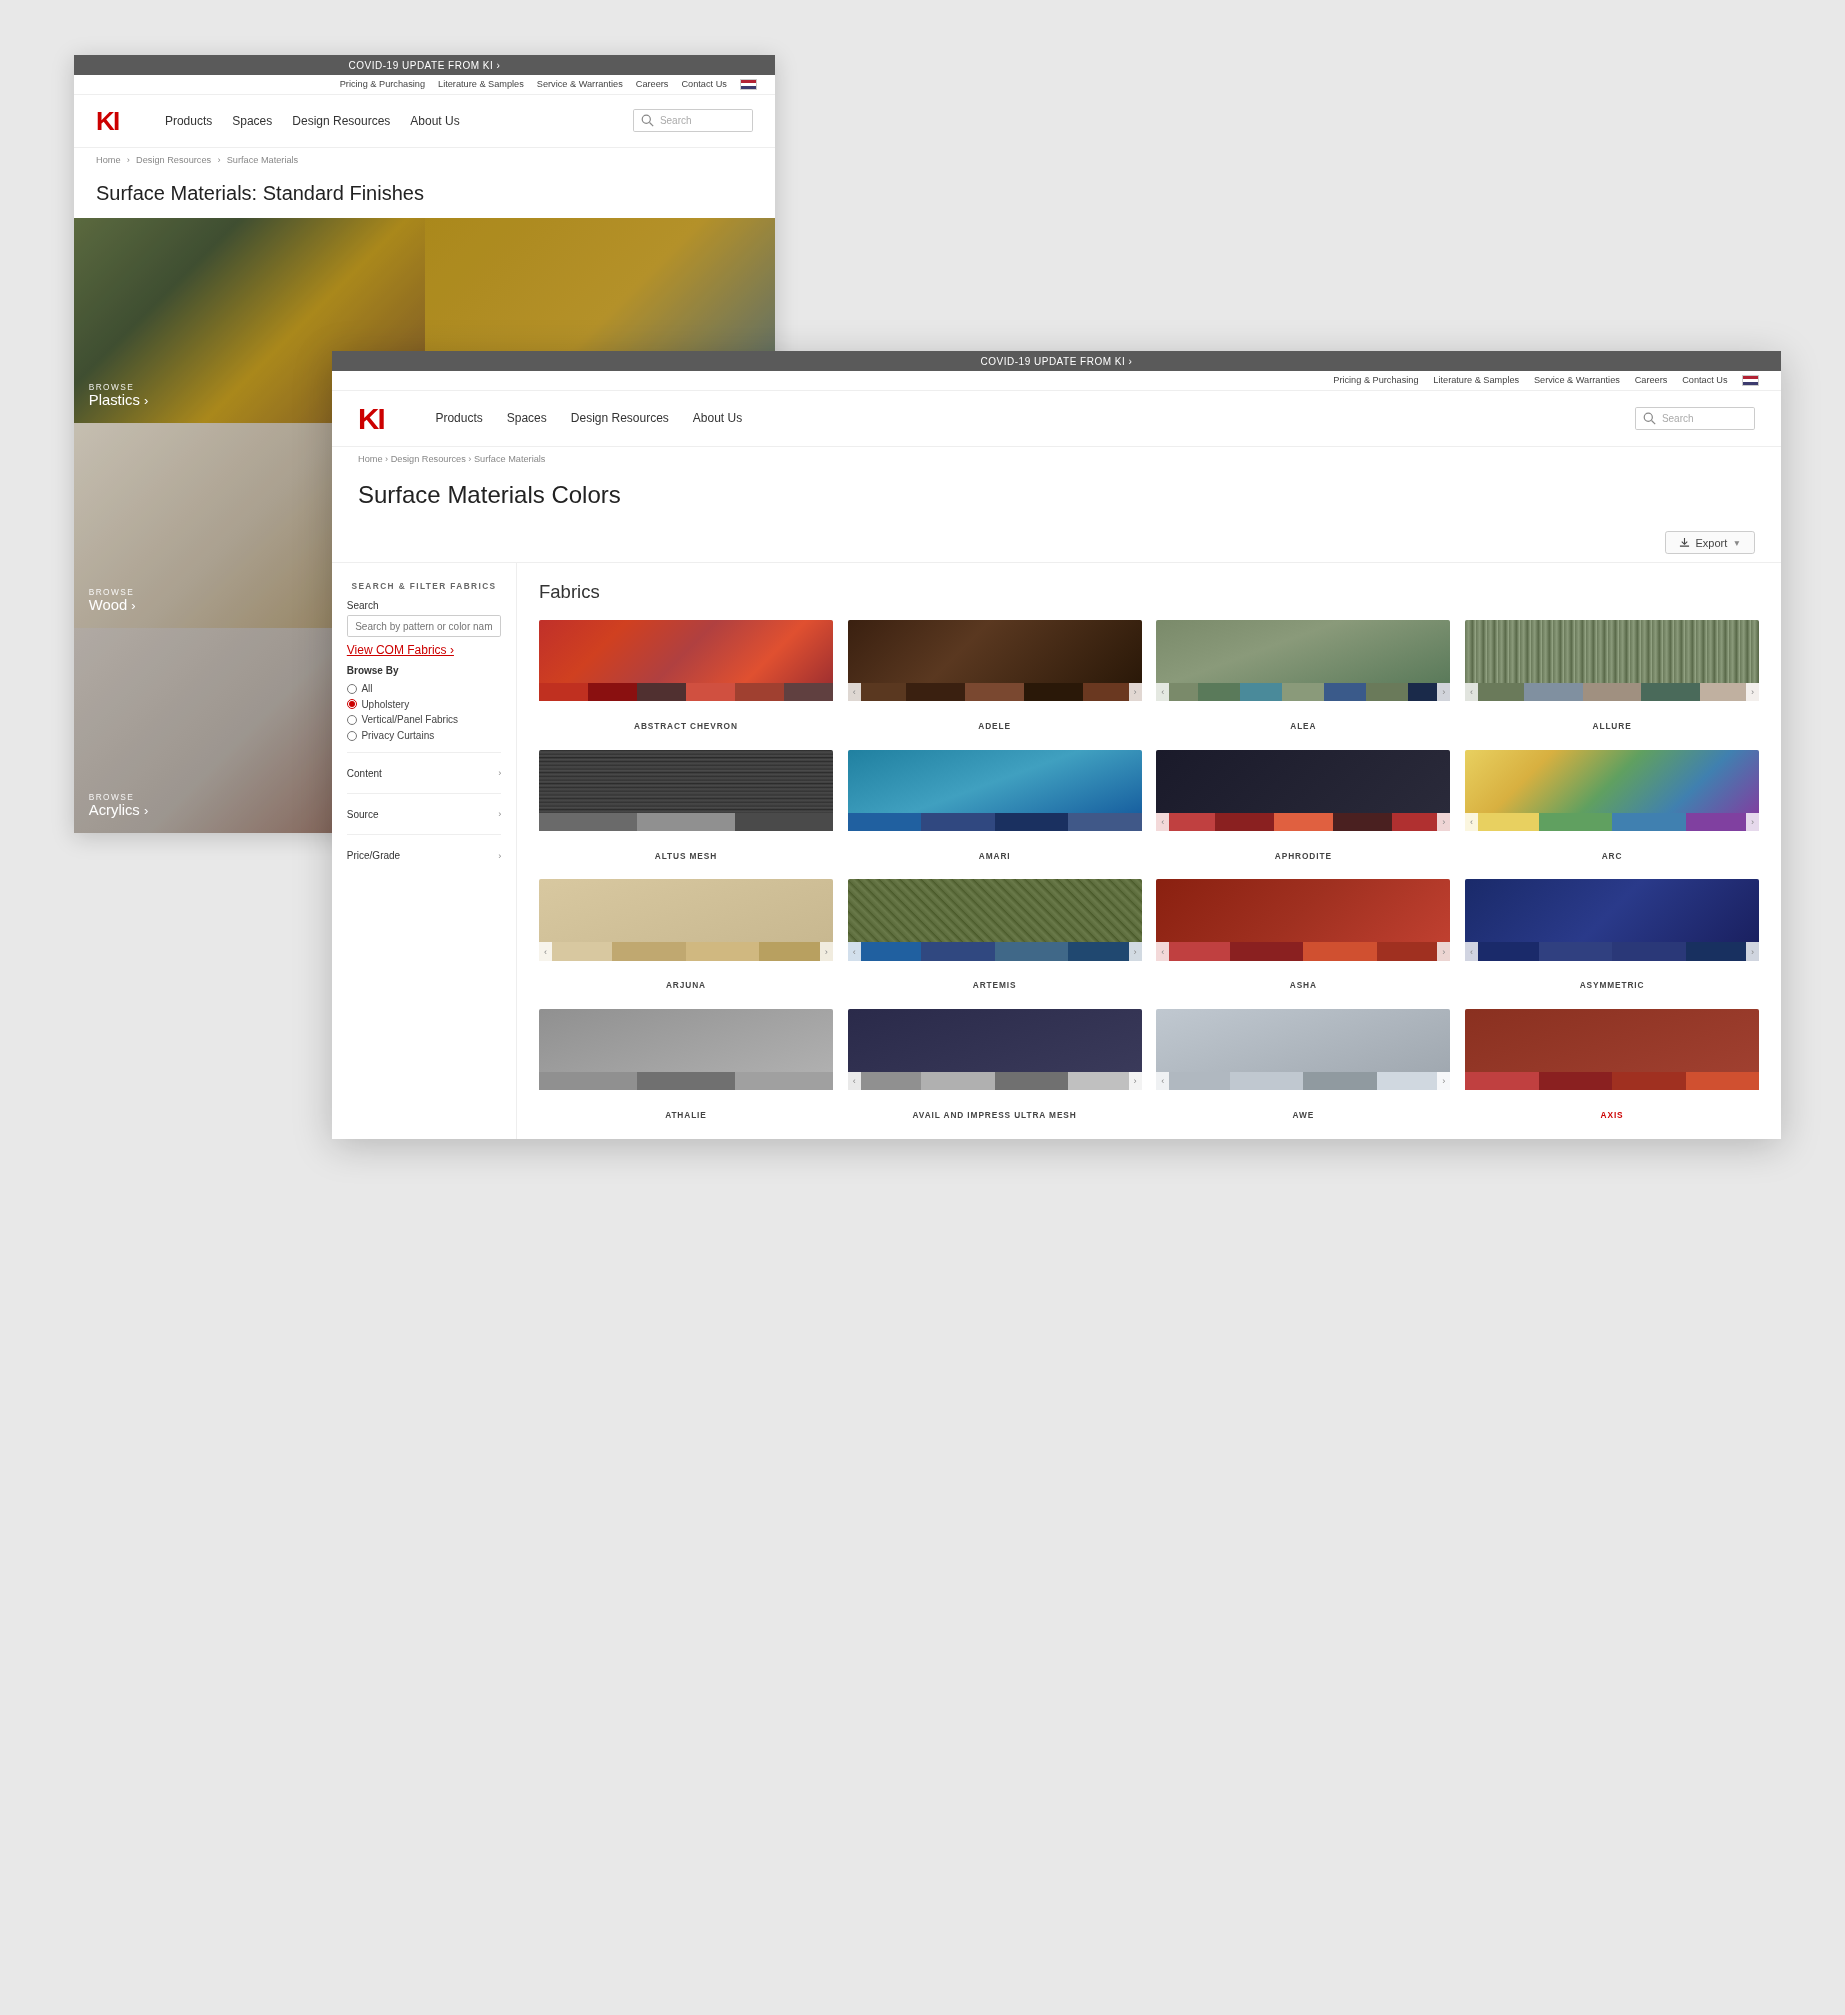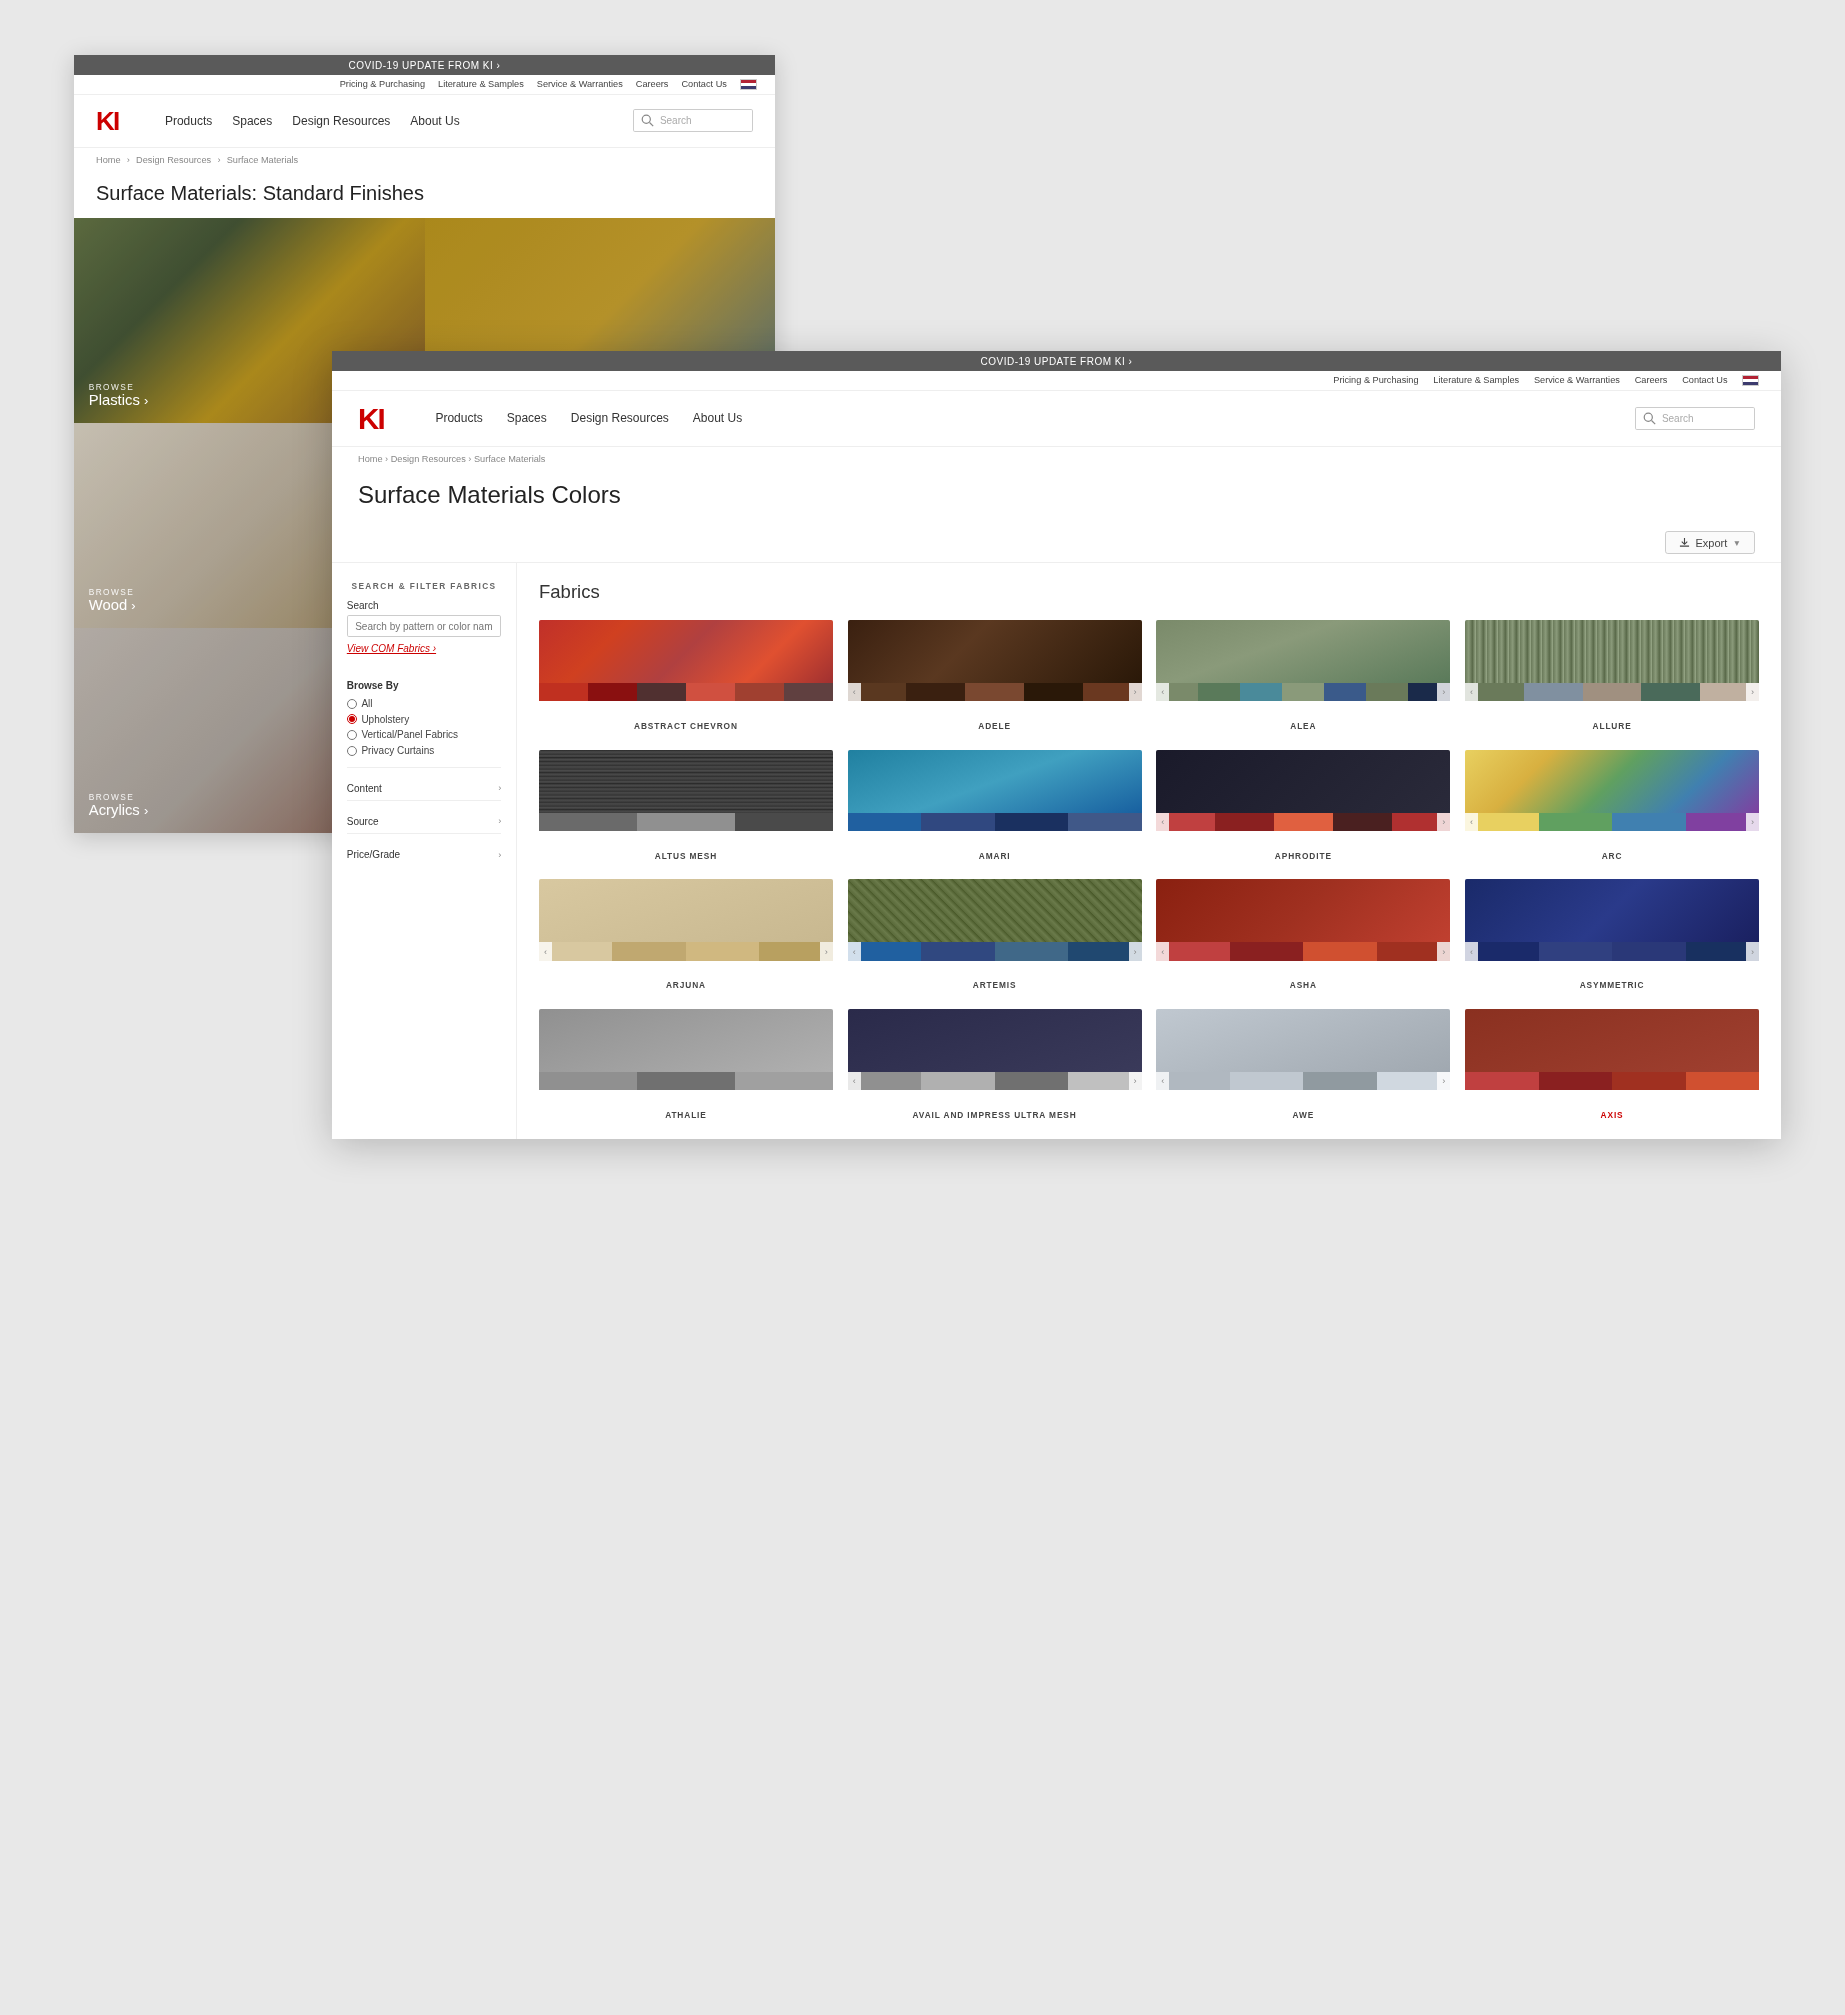--- a/index.html
+++ b/index.html
@@ -254,42 +254,41 @@
     .sidebar-search-input {
       width: 100%;
       border: 0.9px solid #ccc;
       border-radius: 1.8px;
       padding: 4.6px 7.4px;
       font-size: 10px;
       color: #999;
       margin-bottom: 5.5px;
     }
     .view-com {
-      font-size: 10px;
+      font-size: 12px;
       color: #cc0000;
       text-decoration: underline;
       cursor: pointer;
-      margin-bottom: 26px;
+      margin-bottom: 8px;
       display: block;
-      font-style: italic;
     }
     .browse-by-title {
       font-size: 10px;
       color: #333;
       font-weight: 600;
       margin-bottom: 7.4px;
     }
     .radio-group { display: flex; flex-direction: column; gap: 4.6px; margin-bottom: 11px; }
     .radio-item { display: flex; align-items: center; gap: 4.6px; font-size: 10px; color: #444; }
     .radio-item input[type="radio"] { width: 10px; height: 10px; accent-color: #cc0000; }
 
     .filter-section {
       border-top: 0.9px solid #eee;
       padding-top: 9.2px;
-      margin-top: 1px;
+      margin-top: 9px;
     }
     .filter-header {
       display: flex;
       justify-content: space-between;
       align-items: center;
       font-size: 10px;
       color: #333;
       cursor: pointer;
       padding: 5.5px 0;
     }

